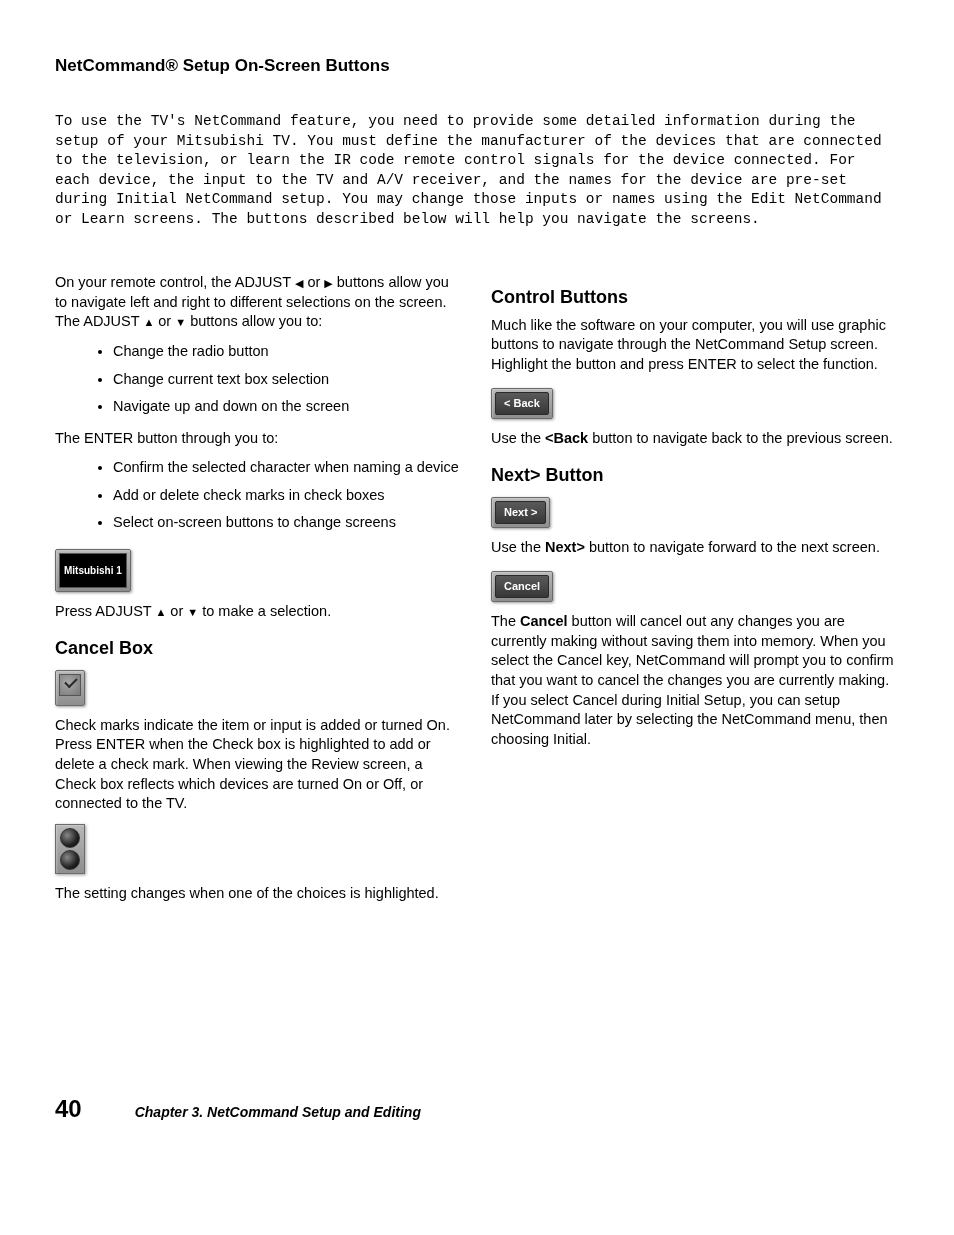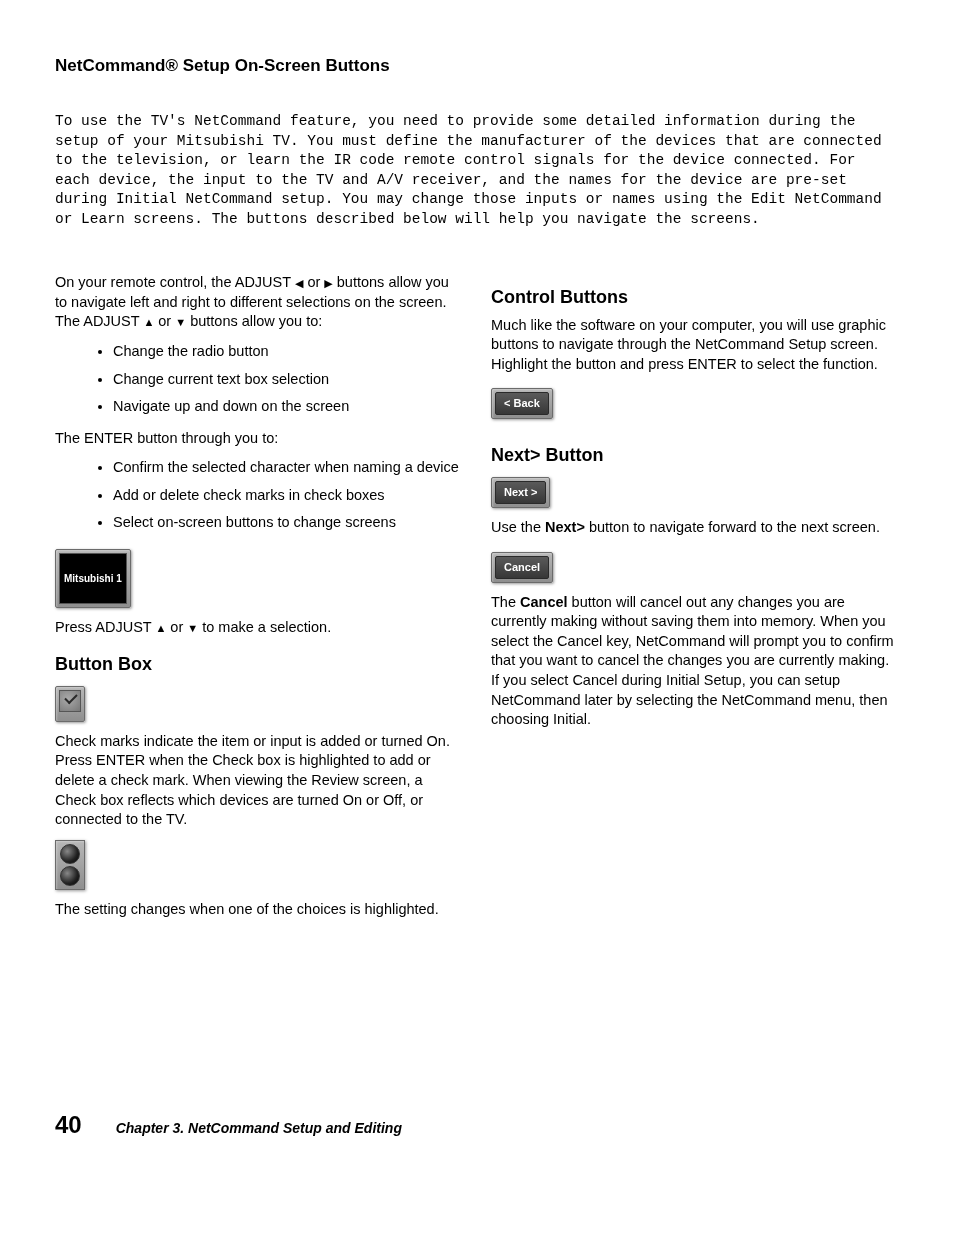--- a/index.html
+++ b/index.html
@@ -49,21 +49,21 @@
       border-radius: 2px;
       padding: 3px;
       margin: 4px 0 10px 0;
       box-shadow: inset 1px 1px 2px rgba(255,255,255,0.3), 1px 1px 3px rgba(0,0,0,0.4);
     }
     .text-box-inner {
       background: #000;
       color: #fff;
       font-size: 10px;
       font-weight: bold;
-      padding: 18px 4px;
+      padding: 10px 4px;
       border: 1px solid #555;
     }
     .check-inner {
       display:inline-block;
       width: 22px; height: 22px;
       background: radial-gradient(circle at 40% 40%, #aaa, #777);
       border: 1px solid #555;
       position: relative;
     }
     .check-inner::after {
@@ -98,21 +98,21 @@
       font-size: 11px;
       padding: 3px 8px;
       background: linear-gradient(to bottom, #5a5a5a, #373737);
       border: 1px solid #2a2a2a;
       border-radius: 2px;
     }
     .footer {
       margin-top: 180px;
       display:flex;
       align-items:baseline;
-      gap: 34px;
+      gap: 53px;
     }
     .page-num { font-size: 24px; font-weight: bold; }
     .chapter { font-style: italic; font-weight: bold; font-size: 14px; }
     b { font-weight: bold; }
   </style>
 </head>
 <body>
 
 <h1 class="main-title">NetCommand® Setup On-Screen Buttons</h1>
 
@@ -136,40 +136,43 @@
       <li>Select on-screen buttons to change screens</li>
     </ul>
 
     <div class="ui-widget">
       <div class="text-box-inner">Mitsubishi 1</div>
     </div>
     <p>
       <span>Press ADJUST </span><span class="arrow">▲</span><span> or </span><span class="arrow">▼</span><span> to make a selection.</span>
     </p>
 
-    <h2 class="section-title">Button Box</h2>
+    <h2 class="section-title">Cancel Box</h2>
     <div class="ui-widget">
       <span class="check-inner"></span>
     </div>
     <p>Check marks indicate the item or input is added or turned On.  Press ENTER when the Check box is highlighted to add or delete a check mark. When viewing the Review screen, a Check box reflects which devices are turned On or Off, or connected to the TV.</p>
 
     <div class="radio-col">
       <div class="radio-dot"></div>
       <div class="radio-dot"></div>
     </div>
     <p>The setting changes when one of the choices is highlighted.</p>
   </div>
 
   <div class="col">
     <h2 class="section-title" style="margin-top:12px">Control Buttons</h2>
     <p>Much like the software on your computer, you will use graphic buttons to navigate through the NetCommand Setup screen.  Highlight the button and press ENTER to select the function.</p>
 
     <div class="ui-widget">
       <span class="btn-inner">&lt; Back</span>
     </div>
+    <p>
+      <span>Use the </span><b>&lt;Back</b><span> button to navigate back to the previous screen.</span>
+    </p>
 
     <h2 class="section-title">Next&gt; Button</h2>
     <div class="ui-widget">
       <span class="btn-inner">Next &gt;</span>
     </div>
     <p>
       <span>Use the </span><b>Next&gt;</b><span> button to navigate forward to the next screen.</span>
     </p>
 
     <div class="ui-widget">

